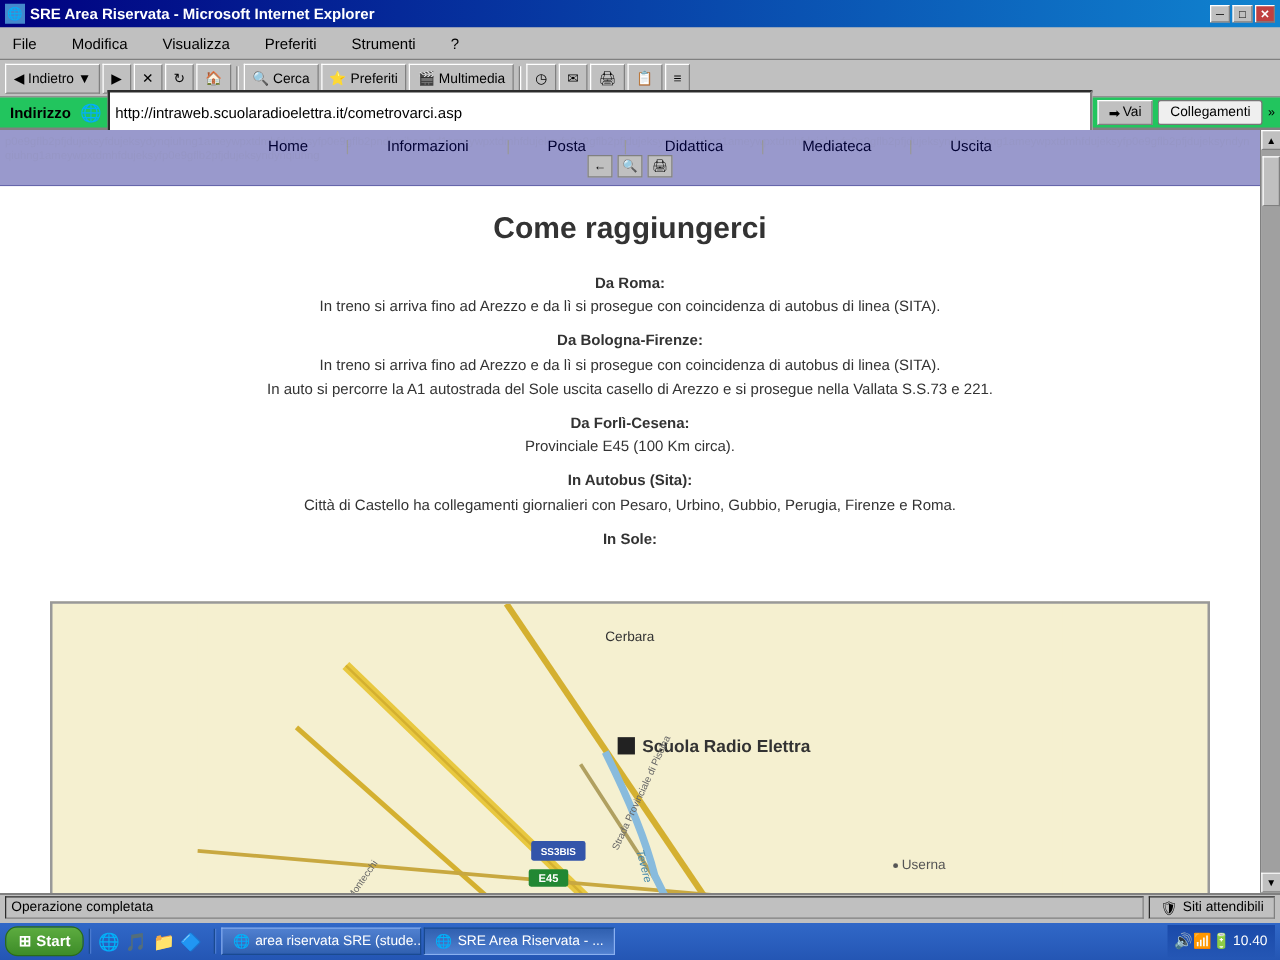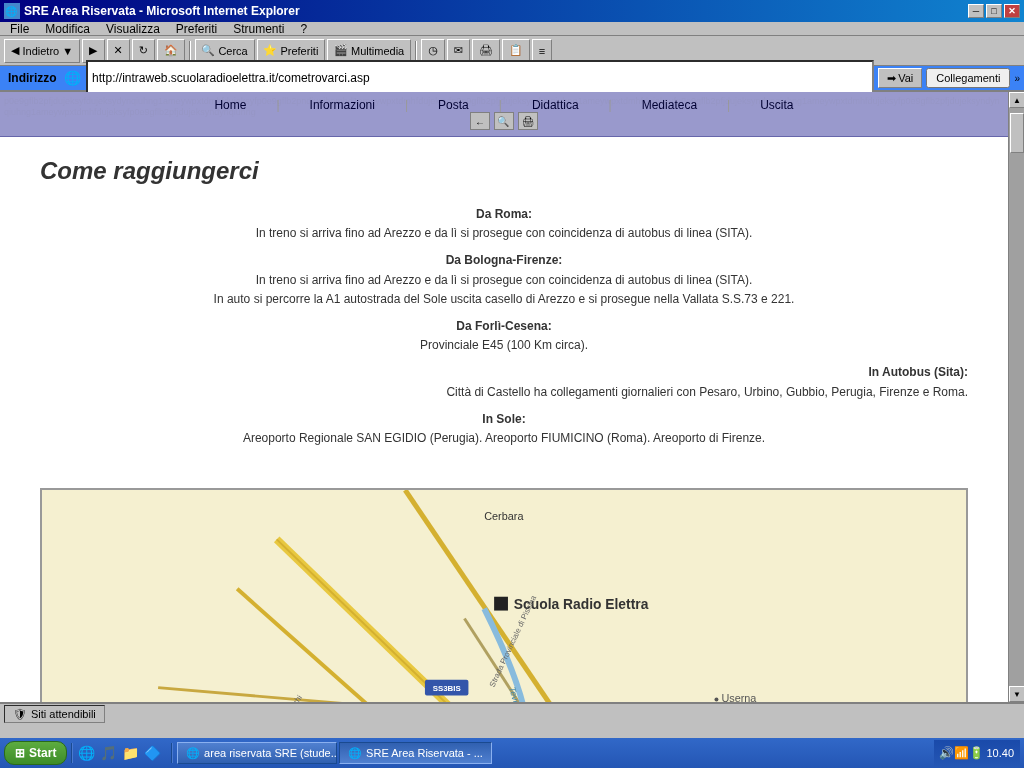--- a/index.html
+++ b/index.html
@@ -21,25 +21,25 @@
     .title-bar-icon { width: 16px; height: 16px; background: #4488cc; display: inline-block; font-size: 10px; display: flex; align-items: center; justify-content: center; }
     .title-bar-buttons { display: flex; gap: 2px; }
     .title-btn {
       width: 16px; height: 14px; background: #c0c0c0; border: 1px solid; border-color: #ffffff #808080 #808080 #ffffff;
       display: flex; align-items: center; justify-content: center; font-size: 9px; color: black; cursor: pointer;
     }
 
     
     .menu-bar {
       background: #c0c0c0;
-      height: 14px;
+      height: 26px;
       display: flex;
       align-items: center;
       padding: 0 4px;
-      gap: 4px;
+      gap: 16px;
       border-bottom: 1px solid #808080;
     }
     .menu-item {
       padding: 2px 6px;
       font-size: 12px;
       cursor: pointer;
     }
 
     
     .toolbar {
@@ -61,21 +61,21 @@
       cursor: pointer;
       display: flex;
       align-items: center;
       gap: 3px;
       white-space: nowrap;
     }
     .toolbar-separator { width: 2px; height: 20px; border-left: 1px solid #808080; border-right: 1px solid #ffffff; margin: 0 2px; }
 
     
     .address-bar {
-      background: #3b82f6;
+      background: #22c55e;
       height: 26px;
       display: flex;
       align-items: center;
       padding: 2px 4px;
       gap: 4px;
       border-bottom: 2px solid #808080;
     }
     .address-label { font-size: 12px; font-weight: bold; padding: 0 4px; }
     .address-input {
       flex: 1;
@@ -144,25 +144,25 @@
       cursor: pointer;
       display: flex; align-items: center; justify-content: center;
     }
 
     
     .page-content {
       padding: 20px 40px;
       background: white;
     }
     .page-title {
+      text-align: center;
       font-size: 24px;
       font-weight: bold;
       color: #333;
       margin-bottom: 20px;
-      font-style: italic;
     }
     .section-content {
       text-align: center;
       font-size: 12px;
       line-height: 1.6;
       color: #333;
     }
     .section-heading {
       font-weight: bold;
       font-size: 12px;
@@ -420,25 +420,25 @@
         <span>In treno si arriva fino ad Arezzo e da lì si prosegue con coincidenza di autobus di linea (SITA).</span><br>
         </p>
 
         <p style="margin-top:8px;"><span class="section-heading">Da Bologna-Firenze:</span><br>
         <span>In treno si arriva fino ad Arezzo e da lì si prosegue con coincidenza di autobus di linea (SITA).</span><br>
         <span>In auto si percorre la A1 autostrada del Sole uscita casello di Arezzo e si prosegue nella Vallata S.S.73 e 221.</span></p>
 
         <p style="margin-top:8px;"><span class="section-heading">Da Forlì-Cesena:</span><br>
         <span>Provinciale E45 (100 Km circa).</span></p>
 
-        <p style="margin-top:8px;text-align:right;"><span class="section-heading">In Autobus (Sita):</span><br>
+        <p style="margin-top:8px;"><span class="section-heading">In Autobus (Sita):</span><br>
         <span>Città di Castello ha collegamenti giornalieri con Pesaro, Urbino, Gubbio, Perugia, Firenze e Roma.</span></p>
 
         <p style="margin-top:8px;"><span class="section-heading">In Sole:</span><br>
-        <span>Areoporto Regionale SAN EGIDIO (Perugia). Areoporto FIUMICINO (Roma). Areoporto di Firenze.</span></p>
+        </p>
       </div>
     </div>
 
     <div class="map-container">
       <svg class="map-svg" viewBox="0 0 700 340" xmlns="http://www.w3.org/2000/svg">
 
         <rect width="700" height="340" fill="#f5f0d0"></rect>
 
         <line x1="120" y1="50" x2="420" y2="340" stroke="#e8c840" stroke-width="8"></line>
         <line x1="120" y1="50" x2="420" y2="340" stroke="#d4b030" stroke-width="2" stroke-dasharray="none"></line>
@@ -492,20 +492,21 @@
   <div class="scrollbar">
     <button class="scroll-btn">▲</button>
     <div class="scroll-track">
       <div class="scroll-thumb"></div>
     </div>
     <button class="scroll-btn">▼</button>
   </div>
 </div>
 
 <div class="status-bar">
+  <div class="status-text">Operazione completata</div>
   <div class="status-right">
     <div class="status-panel">
       <span>🛡</span>
       <span>Siti attendibili</span>
     </div>
   </div>
 </div>
 
 <div class="taskbar">
   <button class="start-btn">

